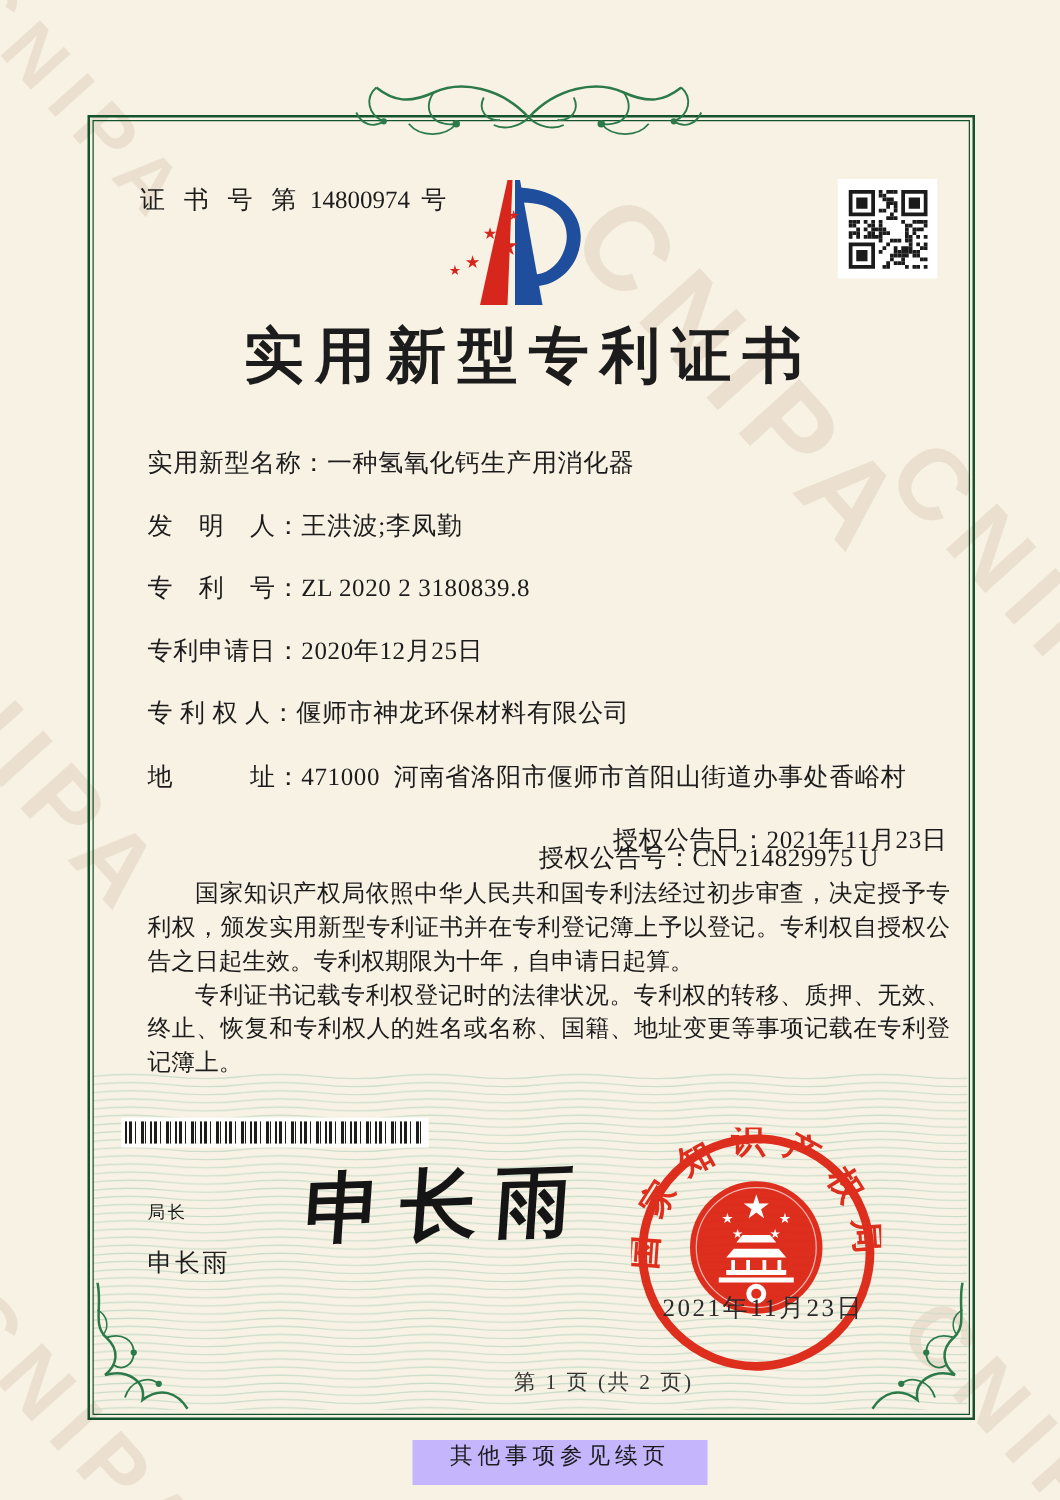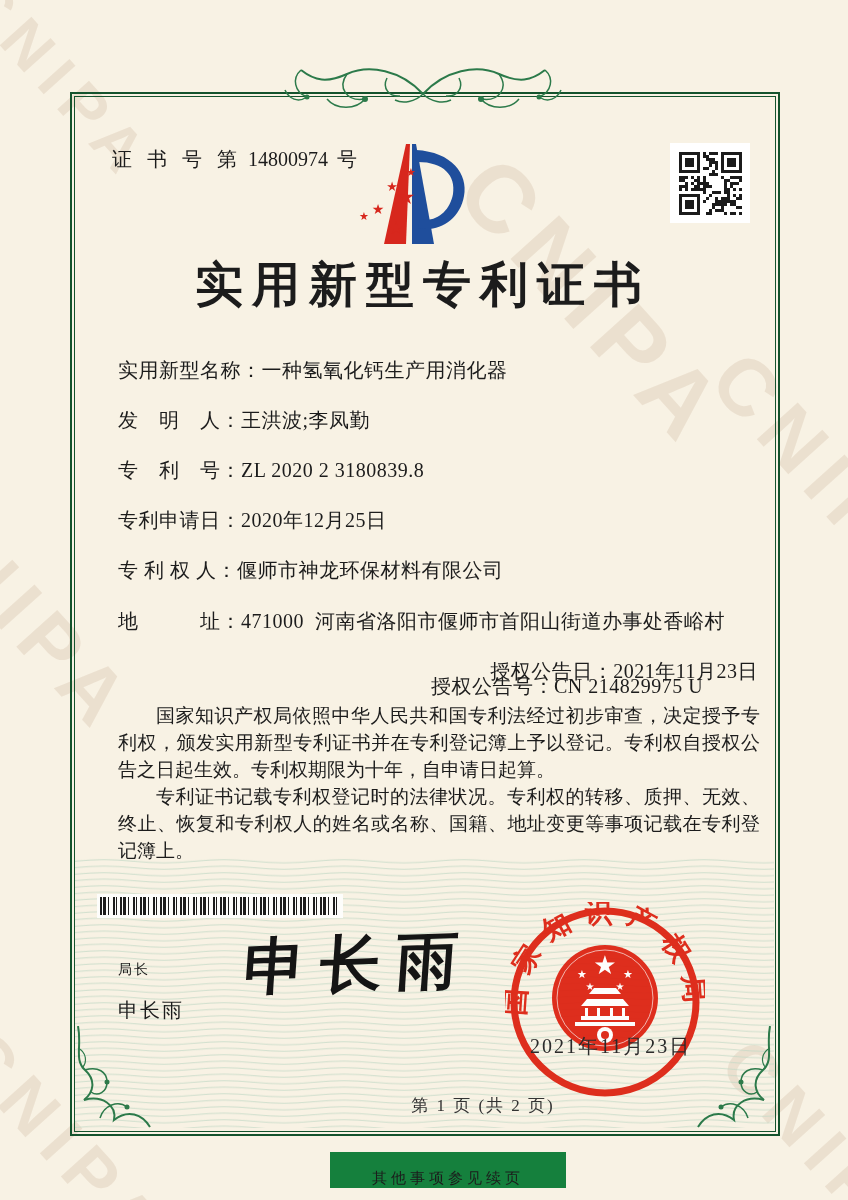--- a/index.html
+++ b/index.html
@@ -32,22 +32,22 @@
      outline:3px solid #fdfdfb;z-index:4;}
   .official-title{position:absolute;left:118px;top:961px;font-size:14px;letter-spacing:2px;z-index:4;}
   .official-name{position:absolute;left:118px;top:997px;font-size:20px;letter-spacing:2px;z-index:4;}
   .signature{position:absolute;left:244px;top:922px;font-size:62px;font-weight:600;
              letter-spacing:14px;transform:rotate(-2deg) skewX(-6deg);z-index:5;color:#151515;}
   .seal{position:absolute;left:505px;top:902px;z-index:5;opacity:.95;}
   .sealdate{position:absolute;left:530px;top:1033px;font-size:20px;letter-spacing:2px;
             color:#2b2b2b;z-index:6;}
   .pagenum{position:absolute;left:70px;top:1094px;width:826px;text-align:center;
            font-size:17px;letter-spacing:2px;color:#333;z-index:4;}
-  .note{position:absolute;left:330px;top:1152px;width:236px;height:36px;background:#15803d;
-        display:flex;align-items:flex-end;justify-content:center;font-size:15px;
+  .note{position:absolute;left:330px;top:1152px;width:236px;height:36px;background:#c4b5fd;
+        display:flex;align-items:flex-start;justify-content:center;font-size:18px;
         letter-spacing:4px;z-index:4;}
   .star{fill:#d7271d;}
 </style>
 </head>
 <body>
 
 <div class="page">
 
   <span class="wm" style="left:58px;top:78px;font-size:62px;">CNIPA</span>
   <span class="wm" style="left:593px;top:302px;font-size:95px;">CNIPA</span>

